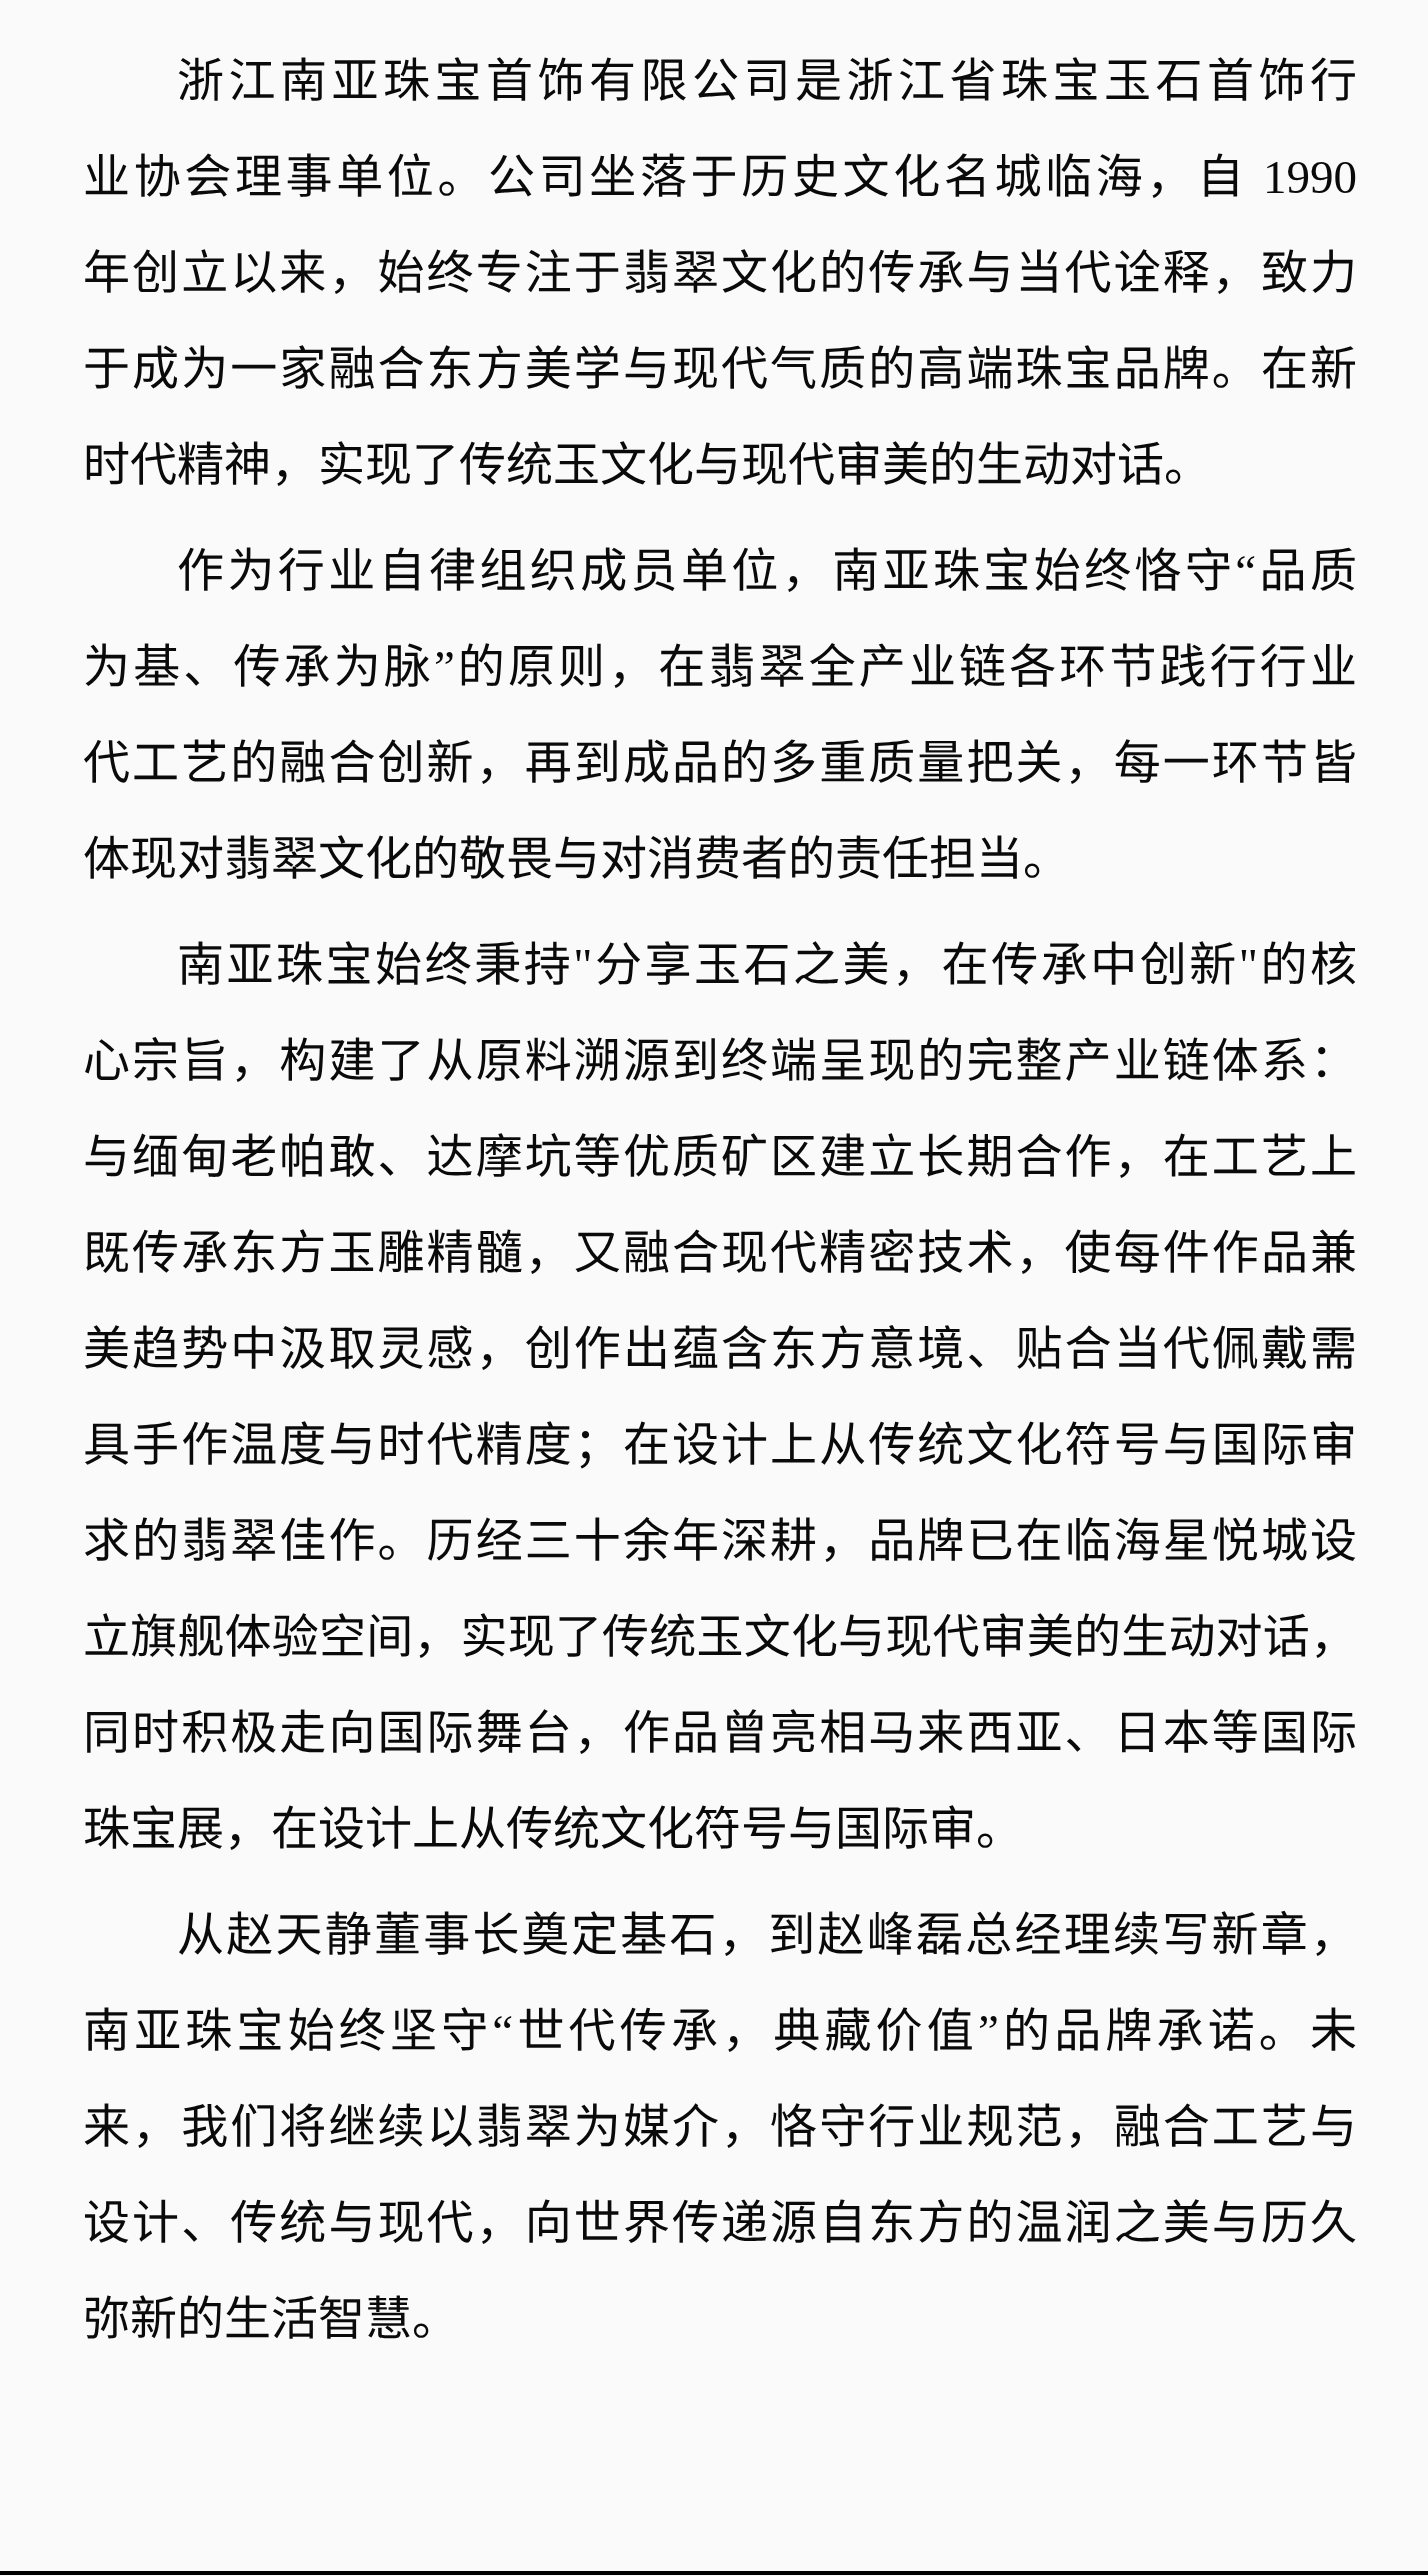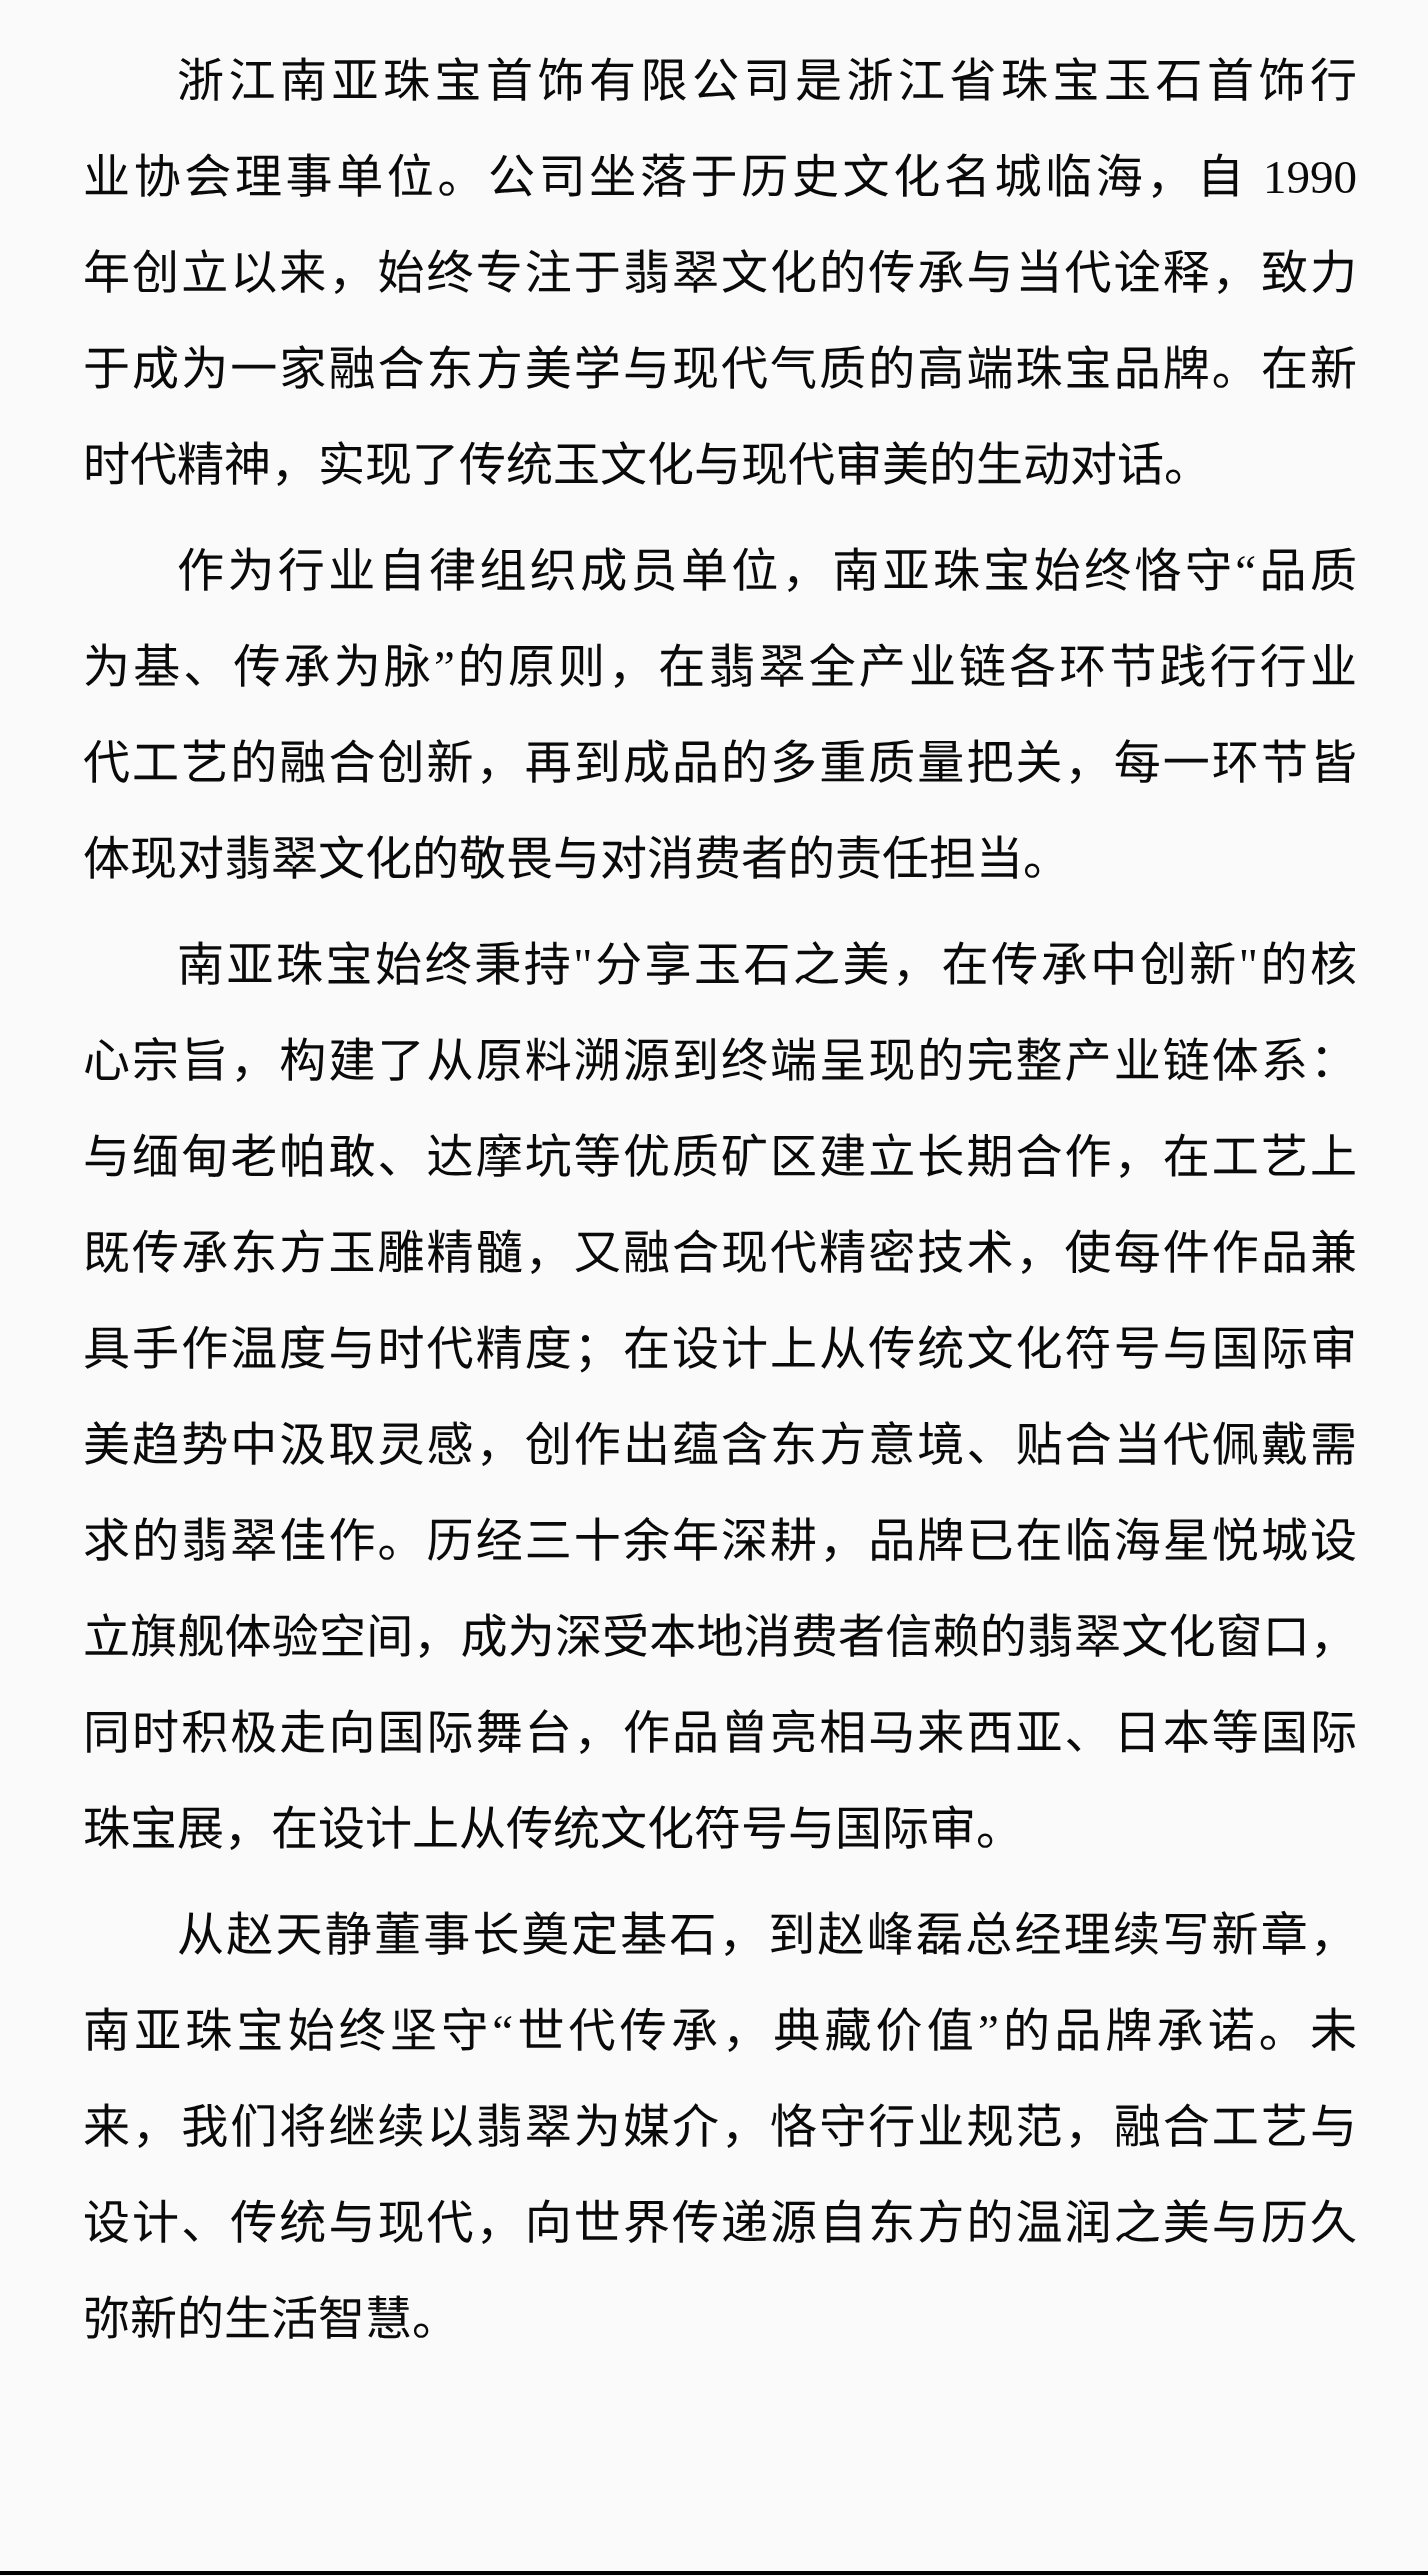--- a/index.html
+++ b/index.html
@@ -64,24 +64,24 @@
     <div class="line">为基、传承为脉”的原则，在翡翠全产业链各环节践行行业</div>
     <div class="line">代工艺的融合创新，再到成品的多重质量把关，每一环节皆</div>
     <div class="line last">体现对翡翠文化的敬畏与对消费者的责任担当。</div>
   </div>
 
   <div class="para">
     <div class="line first">南亚珠宝始终秉持"分享玉石之美，在传承中创新"的核</div>
     <div class="line">心宗旨，构建了从原料溯源到终端呈现的完整产业链体系：</div>
     <div class="line">与缅甸老帕敢、达摩坑等优质矿区建立长期合作，在工艺上</div>
     <div class="line">既传承东方玉雕精髓，又融合现代精密技术，使每件作品兼</div>
+    <div class="line">美趋势中汲取灵感，创作出蕴含东方意境、贴合当代佩戴需</div>
     <div class="line">具手作温度与时代精度；在设计上从传统文化符号与国际审</div>
-    <div class="line">美趋势中汲取灵感，创作出蕴含东方意境、贴合当代佩戴需</div>
     <div class="line">求的翡翠佳作。历经三十余年深耕，品牌已在临海星悦城设</div>
-    <div class="line">立旗舰体验空间，成为深受本地消费者信赖的翡翠文化窗口，</div>
+    <div class="line">立旗舰体验空间，实现了传统玉文化与现代审美的生动对话，</div>
     <div class="line">同时积极走向国际舞台，作品曾亮相马来西亚、日本等国际</div>
     <div class="line last">珠宝展，在设计上从传统文化符号与国际审。</div>
   </div>
 
   <div class="para">
     <div class="line first">从赵天静董事长奠定基石，到赵峰磊总经理续写新章，</div>
     <div class="line">南亚珠宝始终坚守“世代传承，典藏价值”的品牌承诺。未</div>
     <div class="line">来，我们将继续以翡翠为媒介，恪守行业规范，融合工艺与</div>
     <div class="line">设计、传统与现代，向世界传递源自东方的温润之美与历久</div>
     <div class="line last">弥新的生活智慧。</div>

